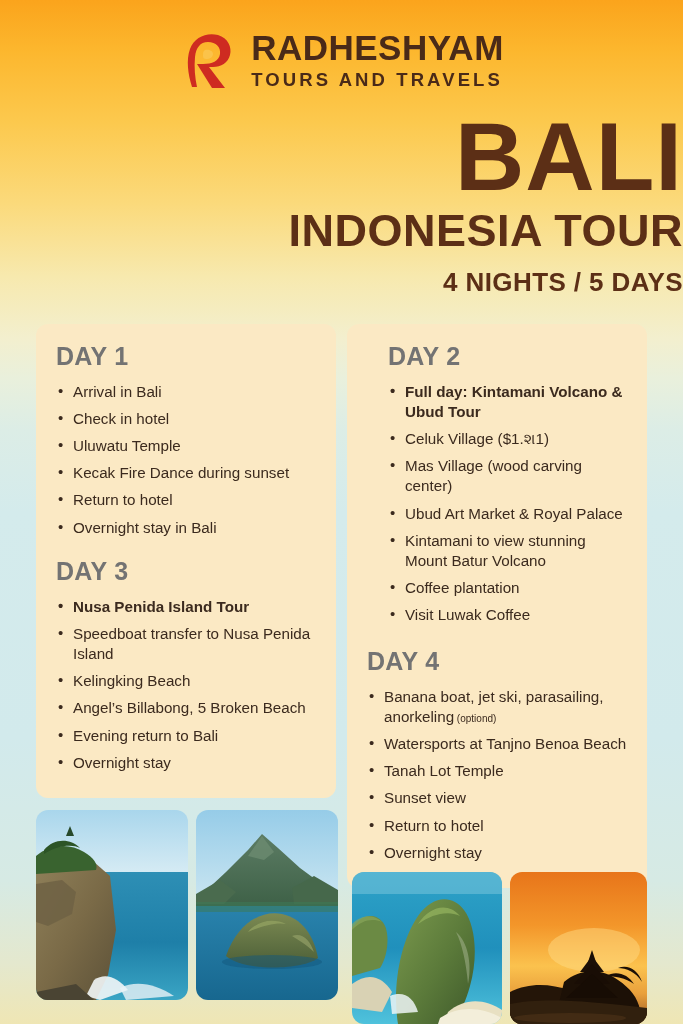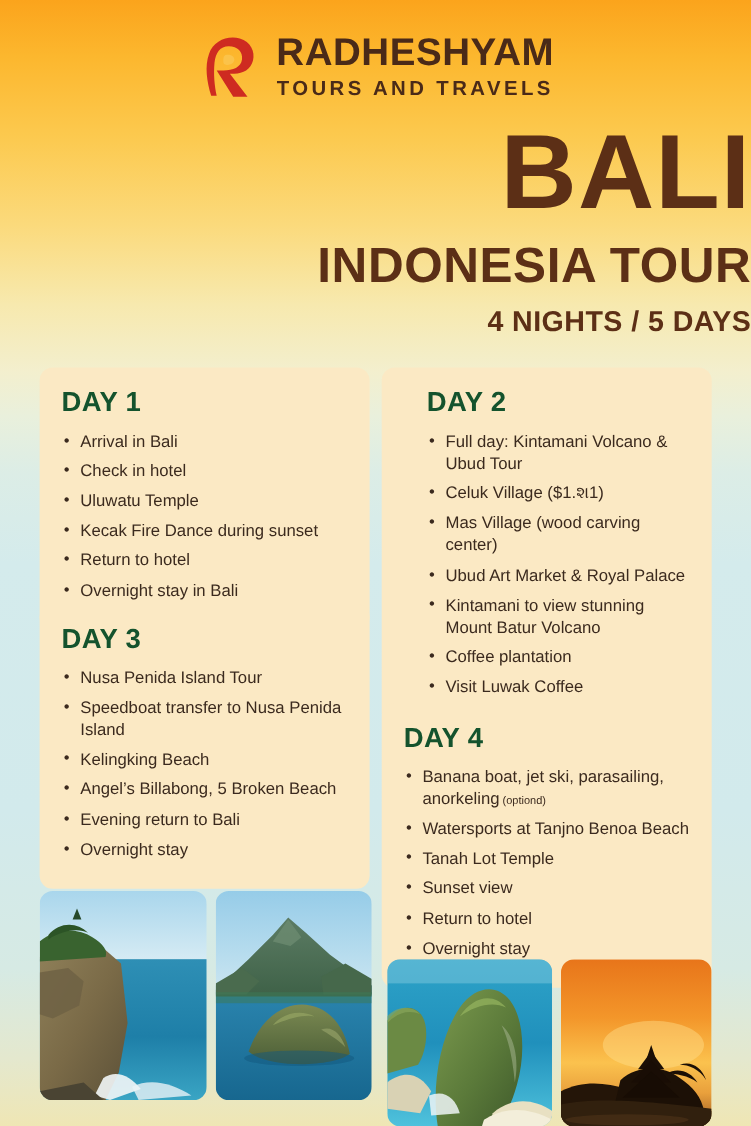--- a/index.html
+++ b/index.html
@@ -26,21 +26,20 @@
       #EFE6B4 100%);
   }
 
   
   .logo-row {
     display: flex;
     align-items: center;
     justify-content: center;
     gap: 14px;
     padding-top: 30px;
-    text-align: center;
   }
   .logo-mark {
     width: 58px; height: 60px;
     position: relative;
     flex: none;
   }
   .logo-text { line-height: 1; }
   .brand-name {
     font-size: 35px;
     font-weight: bold;
@@ -62,21 +61,21 @@
     font-weight: bold;
     color: #5C2F16;
     letter-spacing: 1px;
     line-height: 0.94;
   }
   .sub-title {
     font-size: 45px;
     font-weight: bold;
     color: #5C2F16;
     letter-spacing: 0.5px;
-    margin-top: 16px;
+    margin-top: 6px;
     line-height: 1;
   }
   .duration {
     font-size: 26px;
     font-weight: bold;
     color: #5C2F16;
     letter-spacing: 0.4px;
     margin-top: 14px;
     padding-left: 29px;
   }
@@ -97,42 +96,42 @@
   .col-right { right: 0;  width: 300px; }
 
   #card-day1 { top: 0;   }
   #card-day3 { top: 215; }
   #card-day2 { top: 0;   }
   #card-day4 { top: 305; }
 
   .day-title {
     font-size: 25px;
     font-weight: bold;
-    color: #14532d;
+    color: #737373;
     letter-spacing: 0.3px;
     margin-bottom: 11px;
   }
   ul.items { list-style: none; }
   ul.items li {
     position: relative;
     padding-left: 17px;
     font-size: 15.2px;
     line-height: 1.32;
     color: #3B2A1E;
     margin-bottom: 7px;
   }
   ul.items li::before {
     content: "•";
     position: absolute;
     left: 2px;
     top: -1px;
     font-size: 15px;
     color: #3B2A1E;
   }
-  ul.items li.bold { font-weight: normal; }
+  ul.items li.bold { font-weight: bold; }
   .note { font-size: 10px; }
 
   
   .photo {
     position: absolute;
     border-radius: 12px;
     overflow: hidden;
   }
 
   

